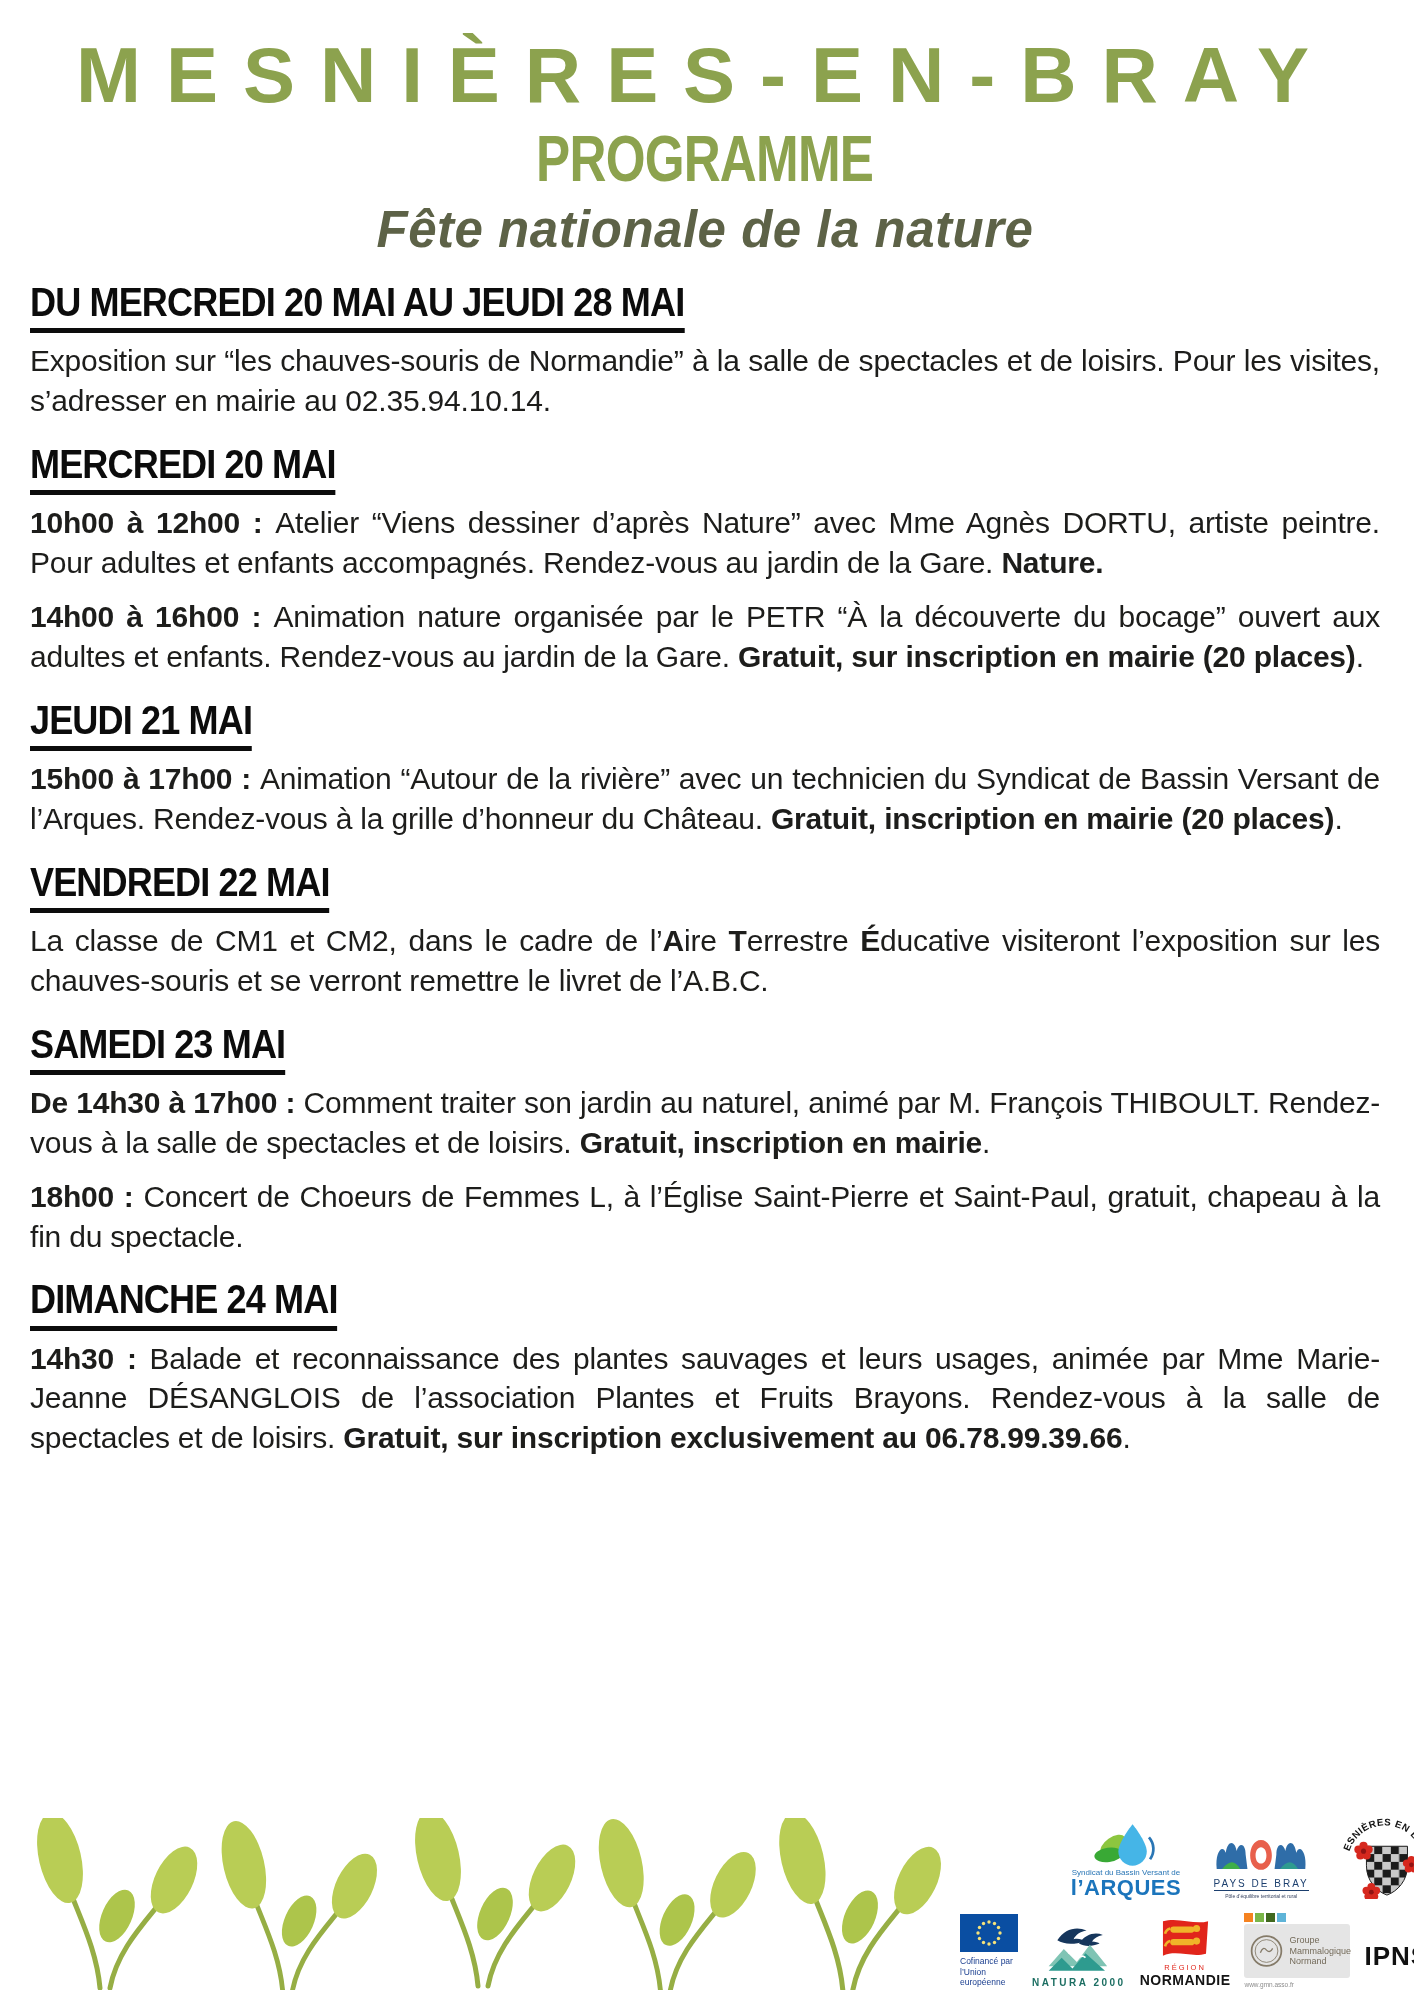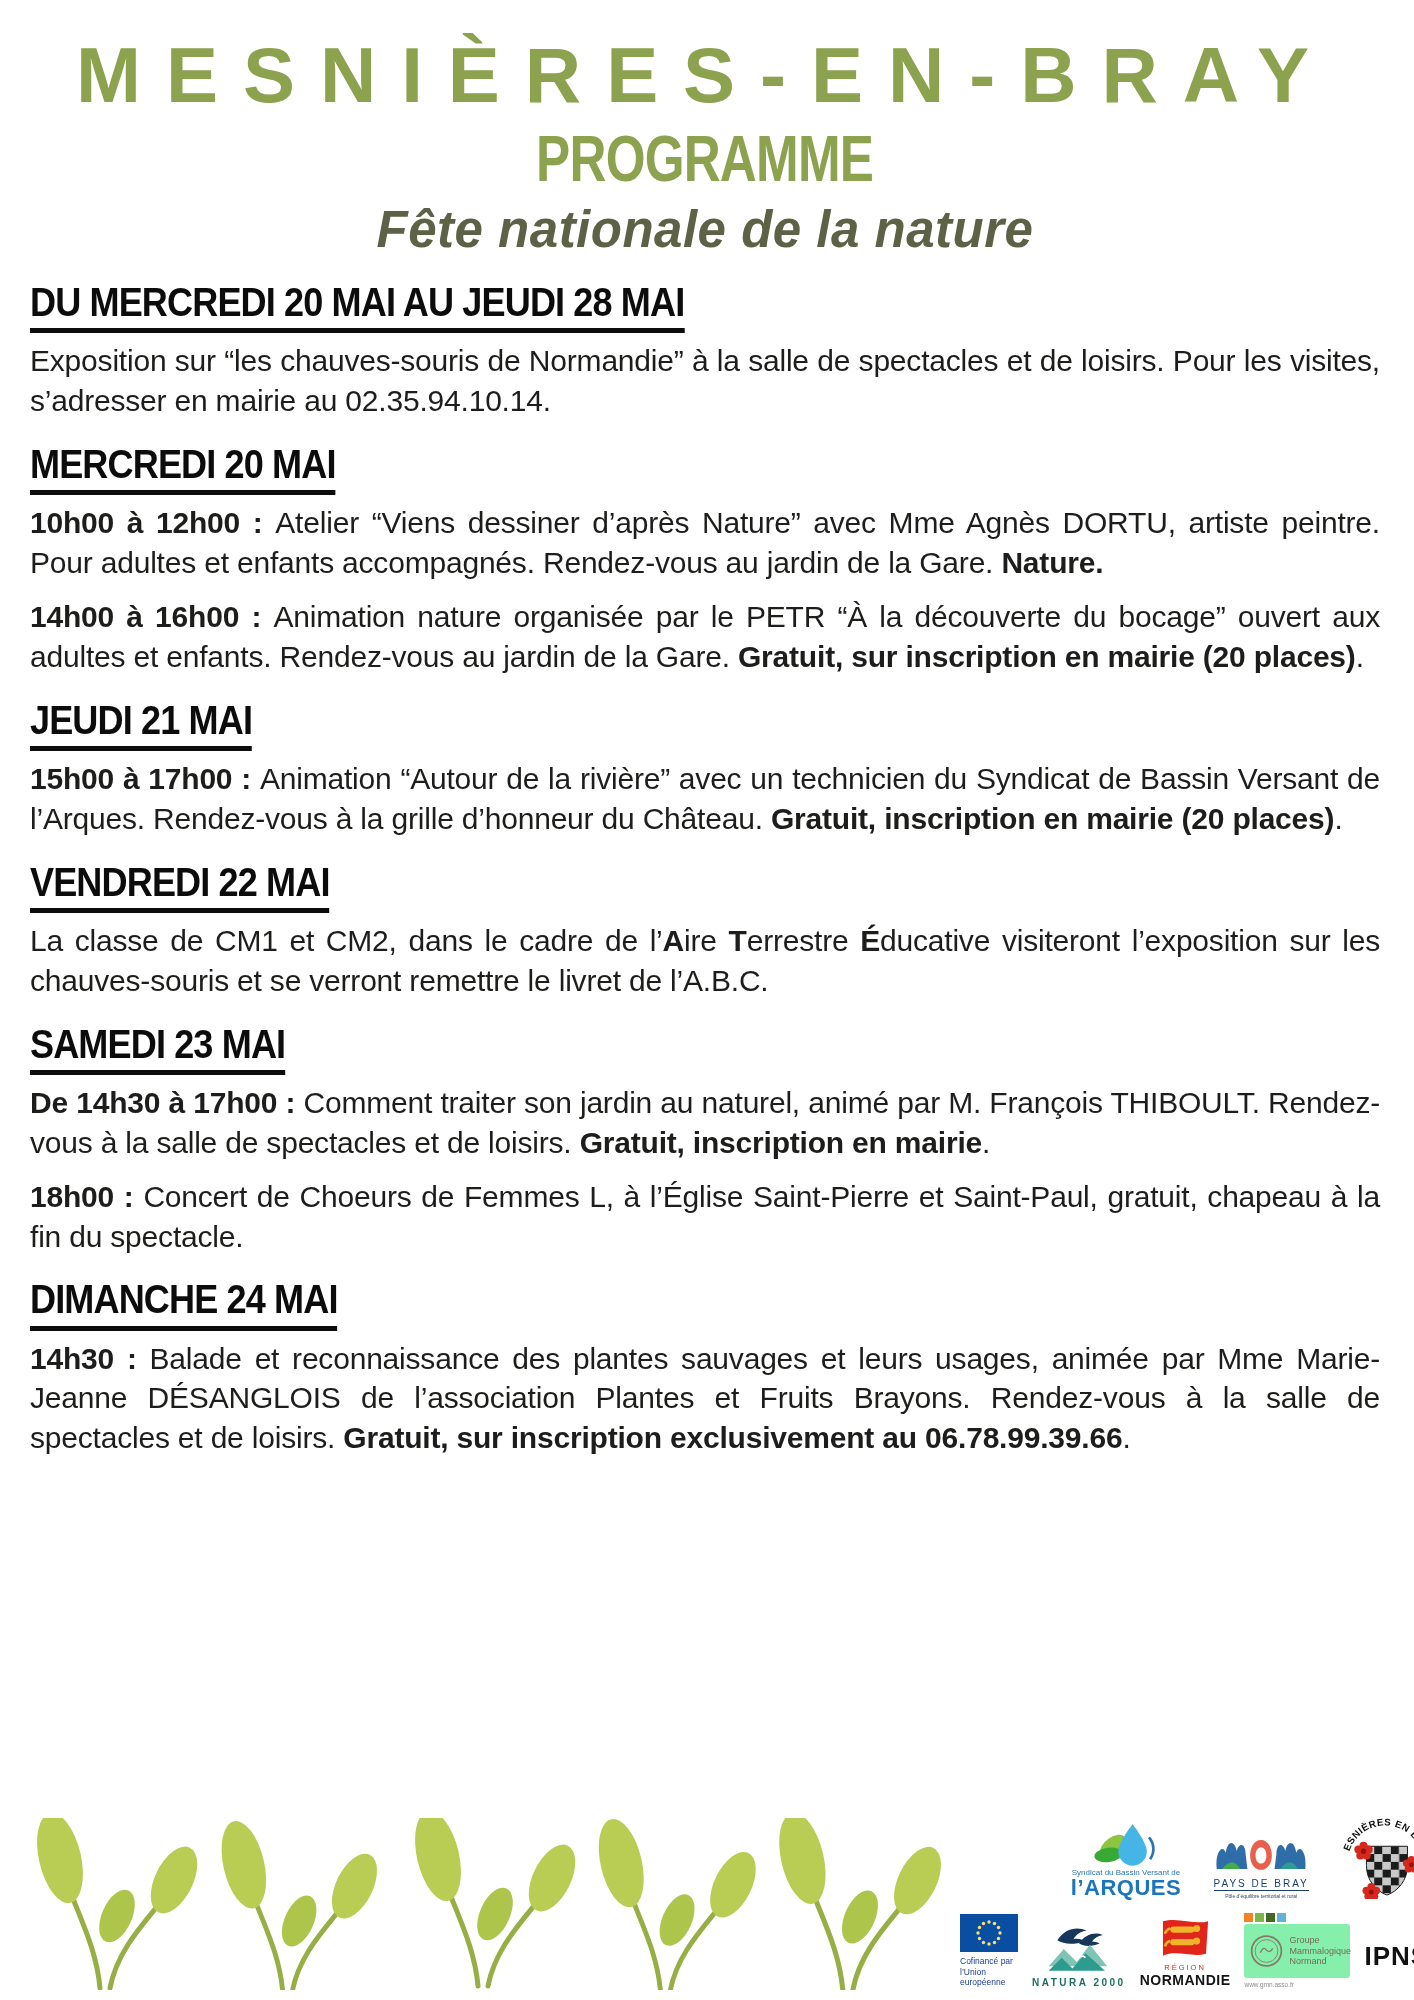--- a/index.html
+++ b/index.html
@@ -85,21 +85,21 @@
   .eu-caption { font-size: 8.5px; color: #1a3e8f; text-align: left; line-height: 1.25; margin-top: 4px; }
   .natura-name { font-size: 10px; font-weight: bold; color: #1c6e62; letter-spacing: 2.5px; white-space: nowrap; margin-top: 2px; }
   .norm-region { font-size: 7.5px; color: #e1251b; letter-spacing: 2px; margin-top: 3px; }
   .norm-name { font-size: 14px; font-weight: bold; color: #141414; letter-spacing: 0.5px; }
 
   .gmn { align-items: flex-start; }
   .gmn-squares { display: flex; gap: 2px; margin-bottom: 2px; }
   .gmn-squares i { width: 9px; height: 9px; display: block; }
   .gmn-box {
     width: 106px; height: 54px;
-    background: #86efac;
+    background: #e5e5e5;
     border-radius: 3px;
     display: flex; align-items: center; gap: 5px;
     padding: 20px 5px;
   }
   .gmn-name { font-size: 9px; color: #746b5a; line-height: 1.15; width: 56px; }
   .gmn-url { font-size: 6.5px; color: #8c8c8c; margin-top: 3px; }
 
   .ipns { font-size: 26px; font-weight: bold; color: #111; letter-spacing: 1px; padding-bottom: 16px; }
 </style>
 </head>

